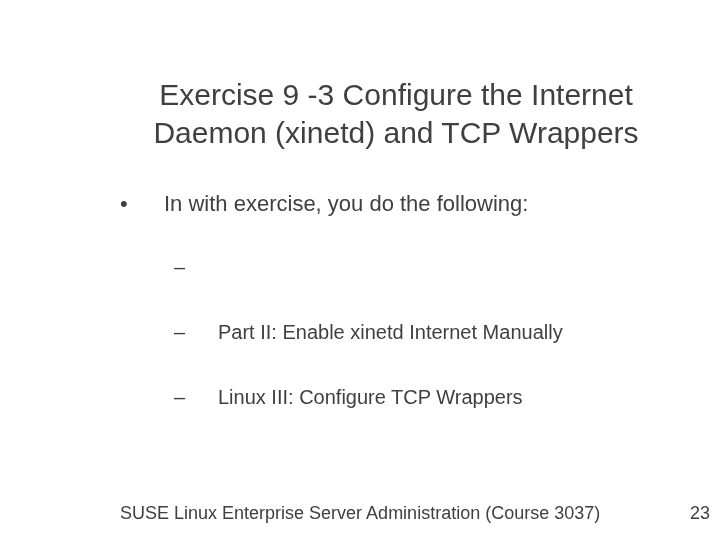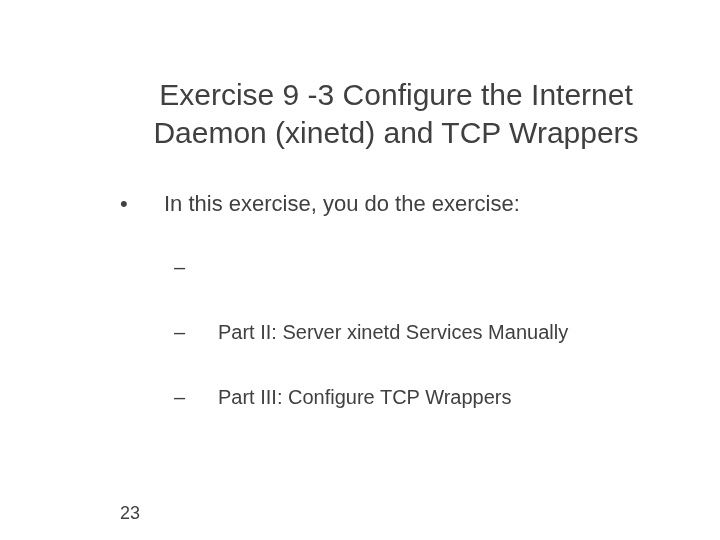--- a/index.html
+++ b/index.html
@@ -69,33 +69,34 @@
 </style>
 </head>
 <body>
 
 <div class="slide">
   <h1 class="title">Exercise 9 -3 Configure the Internet Daemon (xinetd) and TCP Wrappers</h1>
 
   <div class="content">
     <div class="bullet-l1">
       <span class="dot">•</span>
-      <span>In this exercise, you do the exercise:</span>
+      <span>In with exercise, you do the following:</span>
     </div>
     <div class="sub-list">
       <div class="bullet-l2">
         <span class="dash">–</span>
       </div>
       <div class="bullet-l2">
         <span class="dash">–</span>
-        <span>Part II: Server xinetd Services Manually</span>
+        <span>Part II: Enable xinetd Internet Manually</span>
       </div>
       <div class="bullet-l2">
         <span class="dash">–</span>
-        <span>Part III: Configure TCP Wrappers</span>
+        <span>Linux III: Configure TCP Wrappers</span>
       </div>
     </div>
   </div>
 
   <div class="footer">
+    <span>SUSE Linux Enterprise Server Administration (Course 3037)</span>
     <span>23</span>
   </div>
 </div>
 
 </body></html>

